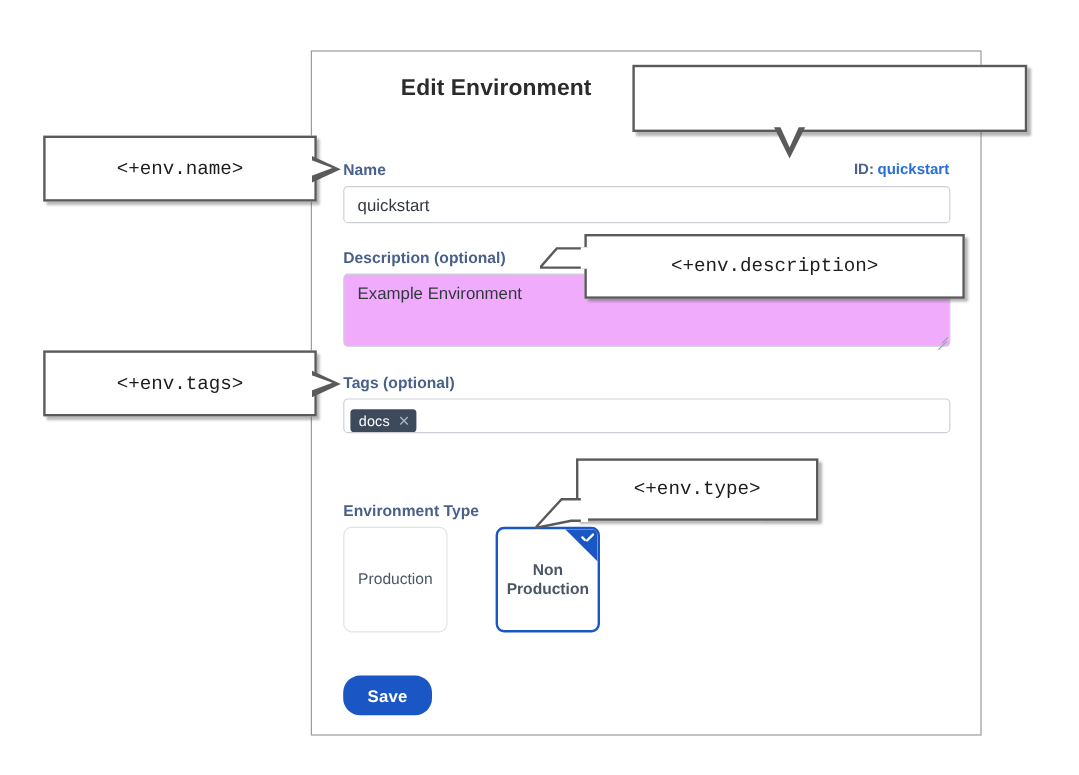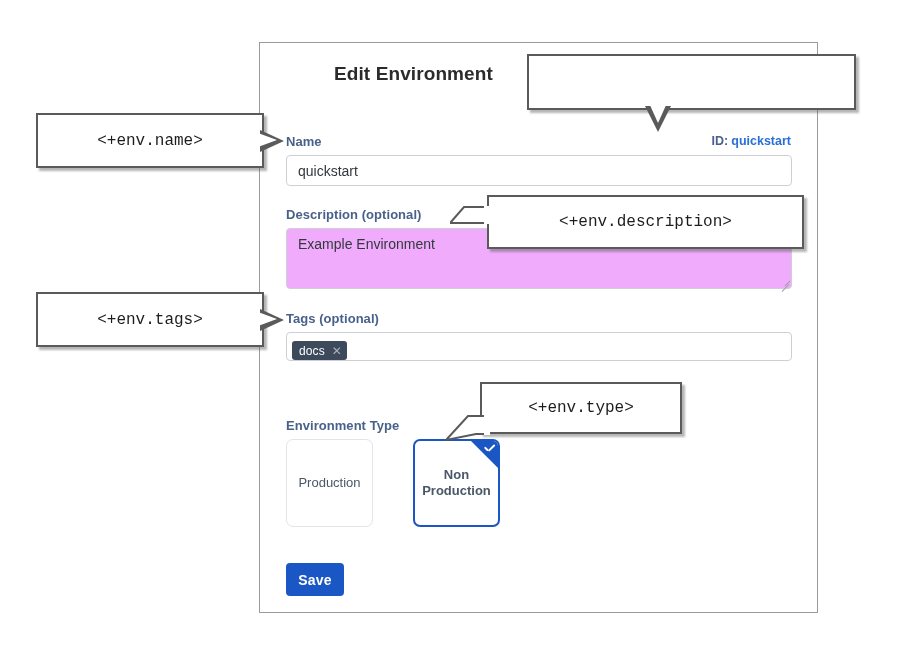--- a/index.html
+++ b/index.html
@@ -213,25 +213,25 @@
   }
   .corner-check i:nth-child(2) {
     width: 9px; left: 2.5px; top: 4.5px; transform: rotate(-45deg);
   }
 
   
   .save-button {
     position: absolute;
     left: 26px;
     top: 520px;
-    width: 58px;
+    width: 74px;
     height: 33px;
     background: #1a56c4;
     border: none;
-    border-radius: 4px;
+    border-radius: 14px;
     color: #ffffff;
     font-family: "Liberation Sans", sans-serif;
     font-size: 14px;
     font-weight: 600;
     cursor: pointer;
     letter-spacing: 0.2px;
   }
 
   
   .callout {

